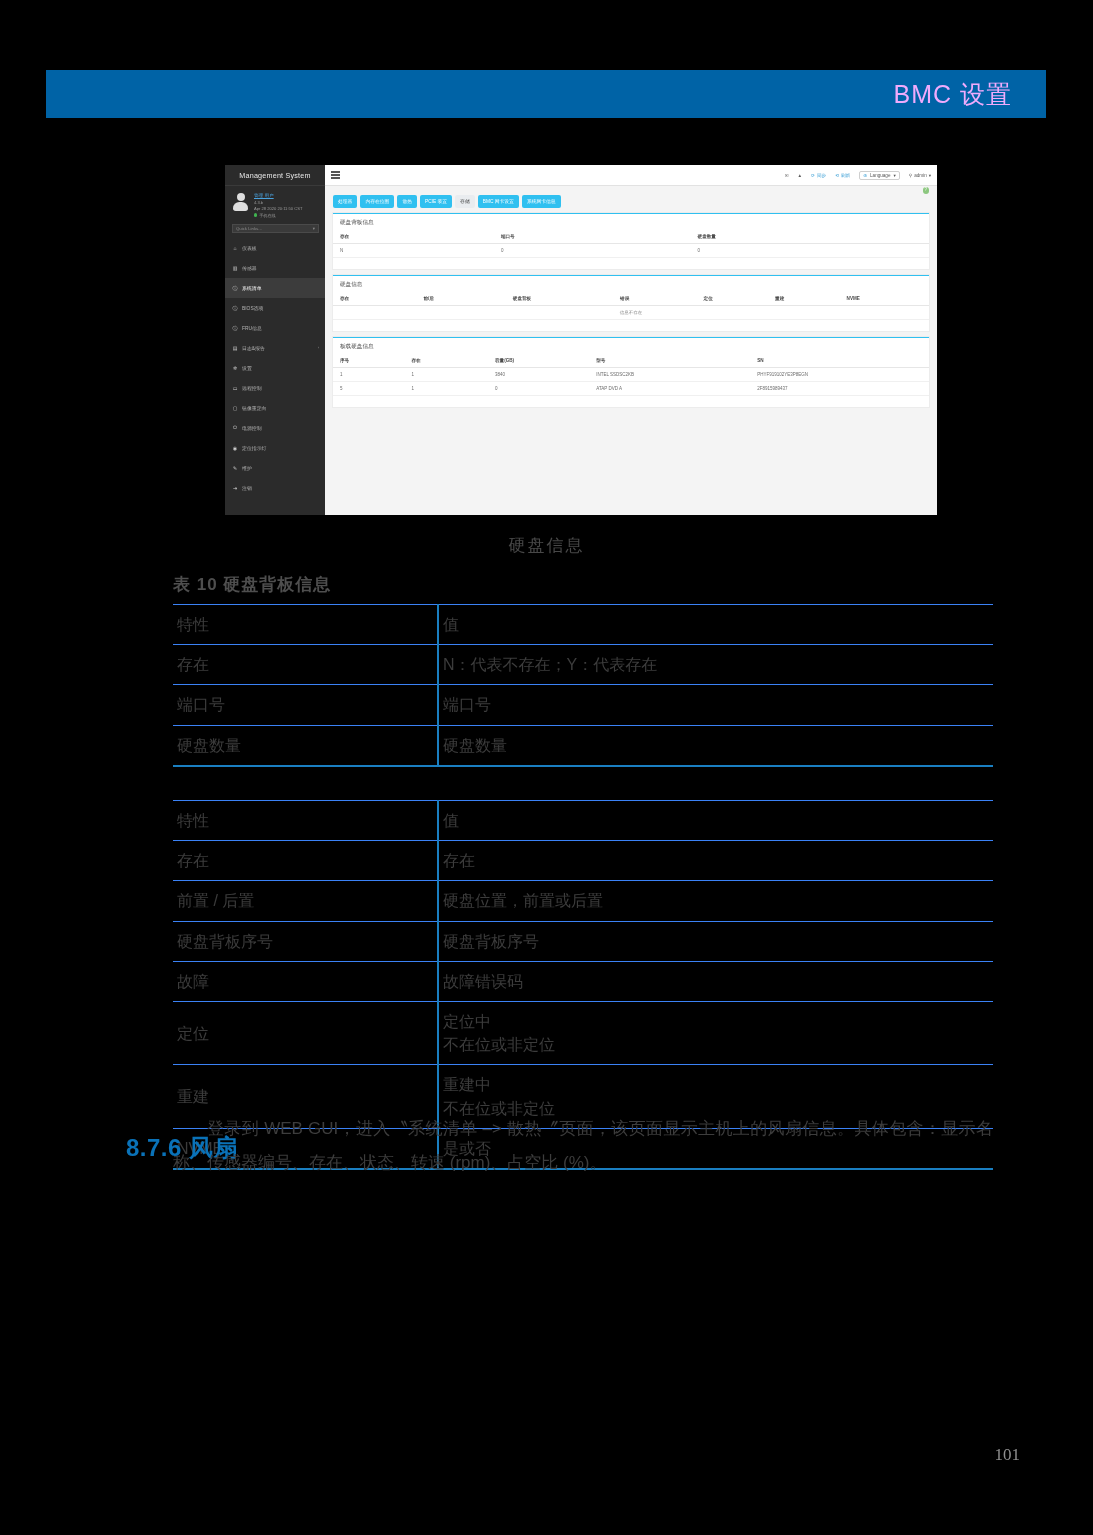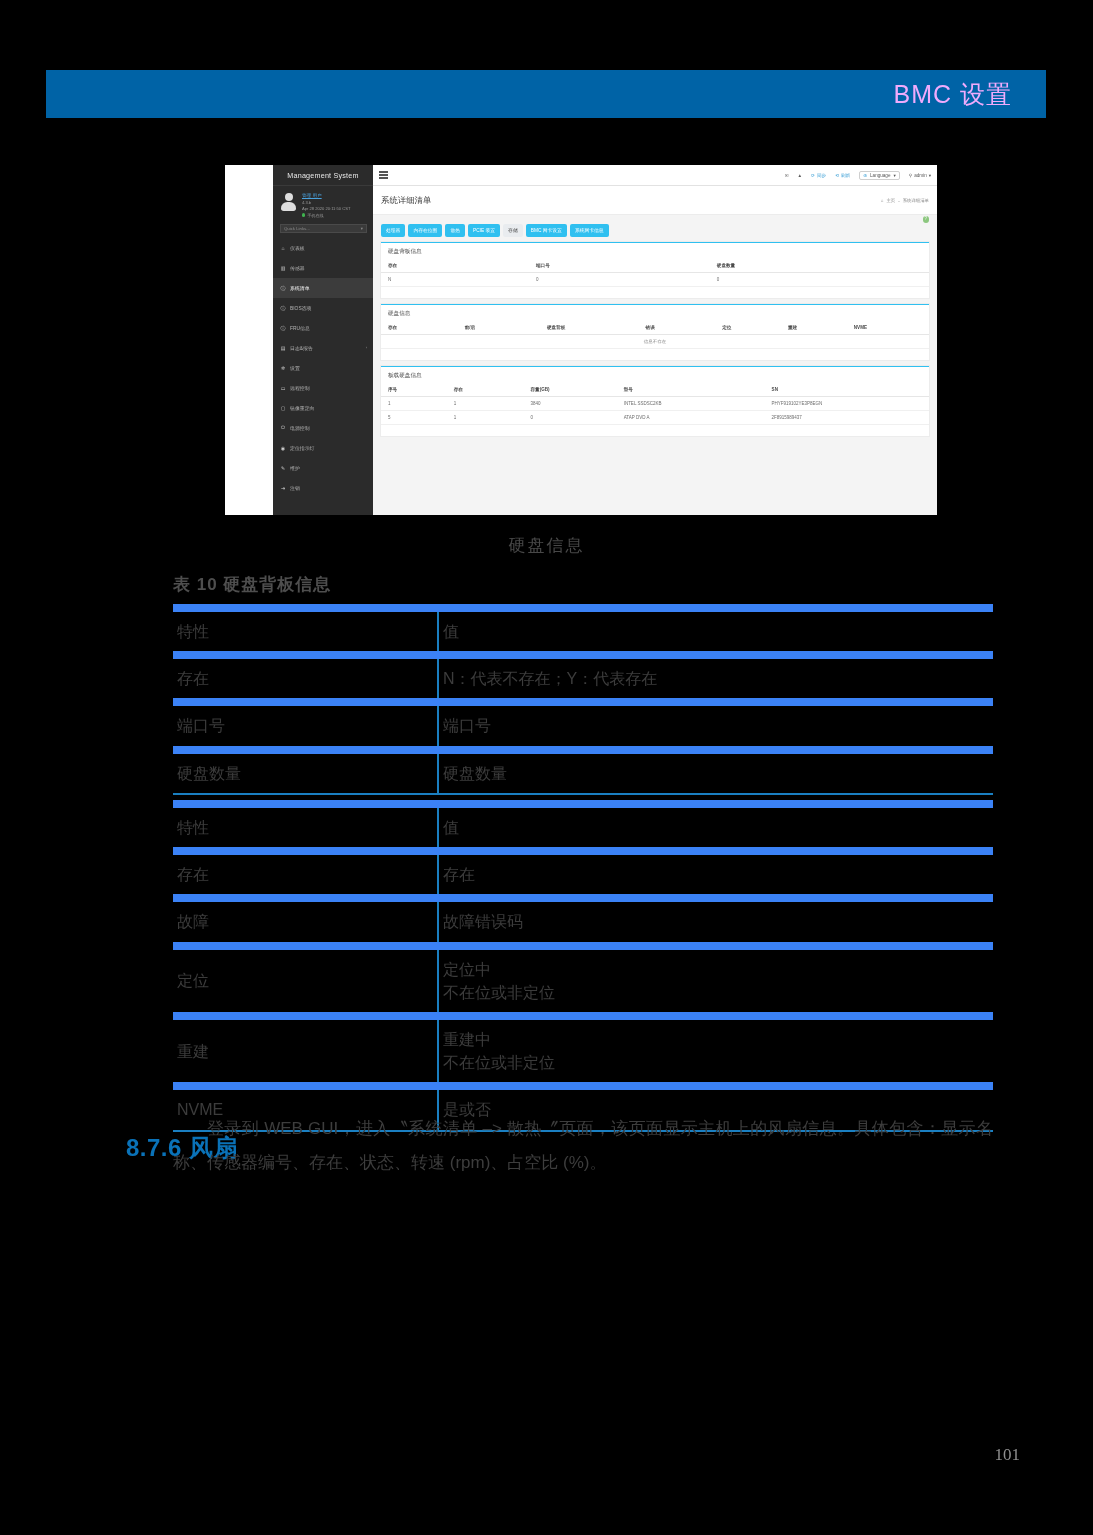--- a/index.html
+++ b/index.html
@@ -50,21 +50,20 @@
     overflow: hidden;
     font-size: 5.2px;
   }
   .shot-side {
     width: 100px;
     background: #2b2b2b;
     color: #b9b9b9;
     flex: 0 0 100px;
     display: flex;
     flex-direction: column;
-    margin-left: 48px;
   }
   .side-brand {
     height: 20px;
     display: flex;
     align-items: center;
     justify-content: center;
     color: #e8e8e8;
     font-size: 7.2px;
     letter-spacing: .2px;
     border-bottom: 1px solid #3a3a3a;
@@ -229,21 +228,21 @@
     font-weight: bold;
     letter-spacing: 1px;
     margin-bottom: 8px;
   }
   table.doc {
     width: 820px;
     border-collapse: collapse;
     table-layout: fixed;
   }
   table.doc col.c1 { width: 265px; }
-  table.doc tr { border-top: 8px solid #3b82f6; }
+  table.doc tr { border-top: 1px solid #3b82f6; }
   table.doc tr:last-child { border-bottom: 2px solid #1a7fc1; }
   table.doc td {
     padding: 8px 6px 8px 4px;
     font-size: 16px;
     color: #3c3c3c;
     line-height: 1.45;
     vertical-align: middle;
   }
   table.doc td.c-left { border-right: 2px solid #1a7fc1; }
   table.doc td .sub { display: block; }
@@ -391,29 +390,20 @@
           <span>▾</span>
         </span>
         <span class="tb-item">
           <span>⚲</span>
           <span>admin</span>
           <span>▾</span>
         </span>
       </div>
     </div>
 
-    <div class="shot-head">
-      <div class="page-h1">系统详细清单</div>
-      <div class="breadcrumb">
-        <span>⌂</span>
-        <span>主页</span>
-        <span>-</span>
-        <span>系统详细清单</span>
-      </div>
-    </div>
 
     <div class="help-row">
       <div class="help-icon">?</div>
     </div>
 
     <div class="tabs">
       <div class="tab">处理器</div>
       <div class="tab">内存在位图</div>
       <div class="tab">散热</div>
       <div class="tab">PCIE 装置</div>
@@ -540,20 +530,28 @@
     <tbody>
       <tr>
         <td class="c-left">特性</td>
         <td>值</td>
       </tr>
       <tr>
         <td class="c-left">存在</td>
         <td>存在</td>
       </tr>
       <tr>
+        <td class="c-left">前置 / 后置</td>
+        <td>硬盘位置，前置或后置</td>
+      </tr>
+      <tr>
+        <td class="c-left">硬盘背板序号</td>
+        <td>硬盘背板序号</td>
+      </tr>
+      <tr>
         <td class="c-left"> 故障</td>
         <td>故障错误码</td>
       </tr>
       <tr>
         <td class="c-left">定位</td>
         <td>
           <span class="sub">定位中</span>
           <span class="sub">不在位或非定位</span>
         </td>
       </tr>

